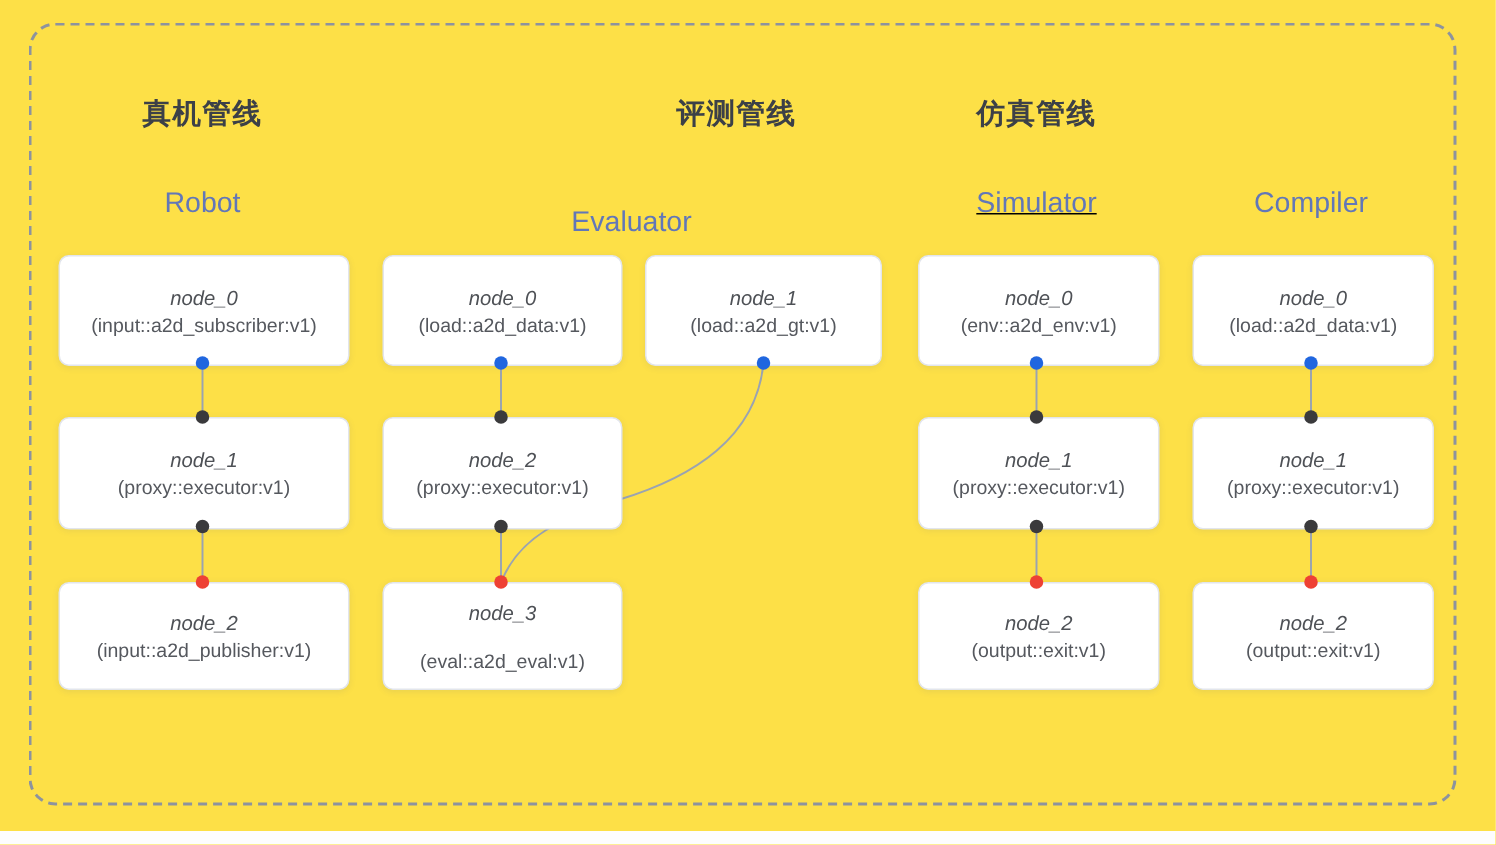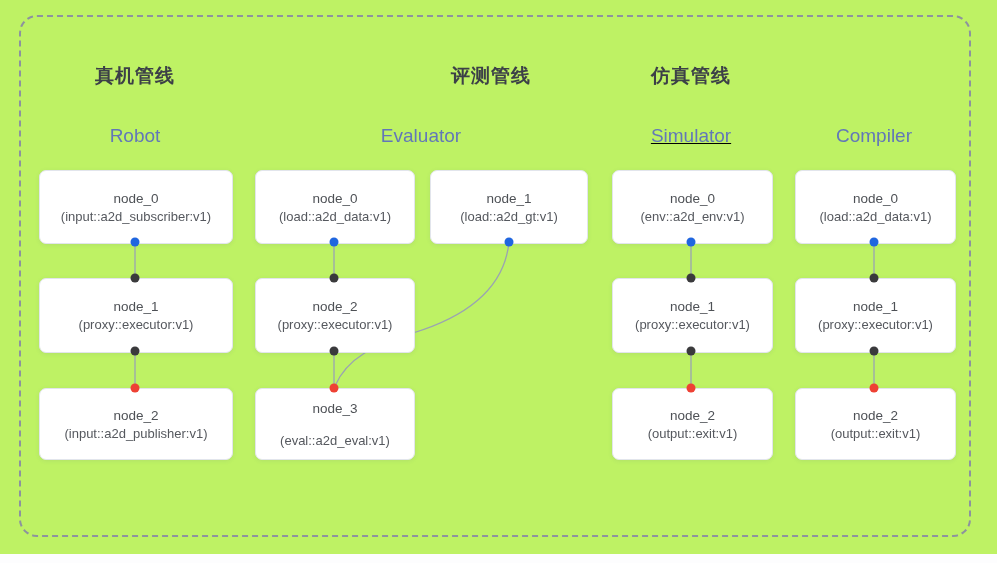--- a/index.html
+++ b/index.html
@@ -1,32 +1,32 @@
 <!DOCTYPE html>
 <html><head>
 <meta charset="utf-8">
 <style>
   html,body{margin:0;padding:0;}
   body{font-family:"Liberation Sans","DejaVu Sans",sans-serif;background:#ffffff;}
-  .canvas{position:relative;width:997px;height:563px;background:#bef264;overflow:hidden;}
+  .canvas{position:relative;width:997px;height:563px;background:#fde047;overflow:hidden;}
   .bottom-strip{position:absolute;left:0;bottom:0;width:997px;height:9px;background:#fdfdfe;}
   .dashed-frame{
     position:absolute;left:19px;top:15px;width:948px;height:518px;
     border:2px dashed #8d939e;border-radius:18px;
   }
   .pipeline-header{position:absolute;width:220px;text-align:center;}
   .header-cn{font-size:19px;font-weight:700;color:#3c4047;letter-spacing:1px;}
   .header-en{font-size:19px;color:#6277b8;}
   .node-box{
     position:absolute;background:#ffffff;border:1px solid #e2e5ec;border-radius:7px;
     box-shadow:0 1px 4px rgba(70,90,140,0.10);
     display:flex;flex-direction:column;align-items:center;justify-content:center;
     gap:3px;z-index:2;
   }
-  .node-name{font-size:13.5px;color:#4e5156;}
+  .node-name{font-size:13.5px;color:#4e5156;font-style:italic;}
   .node-type{font-size:13px;color:#55585e;}
   svg.overlay{position:absolute;left:0;top:0;pointer-events:none;}
   #curve-layer{z-index:1;}
   #link-layer{z-index:3;}
 </style>
 </head>
 <body>
 
 <div class="canvas">
 
@@ -39,21 +39,21 @@
   <div class="pipeline-header" style="left:25px;top:63px;">
     <div class="header-cn">真机管线</div>
   </div>
   <div class="pipeline-header" style="left:25px;top:125px;">
     <div class="header-en">Robot</div>
   </div>
 
   <div class="pipeline-header" style="left:311px;top:63px;text-align:right;">
     <div class="header-cn">评测管线</div>
   </div>
-  <div class="pipeline-header" style="left:311px;top:125px;">
+  <div class="pipeline-header" style="left:311px;top:138px;">
     <div class="header-en">Evaluator</div>
   </div>
 
   <div class="pipeline-header" style="left:581px;top:63px;">
     <div class="header-cn">仿真管线</div>
   </div>
   <div class="pipeline-header" style="left:581px;top:125px;text-decoration:underline;">
     <div class="header-en">Simulator</div>
   </div>
 

